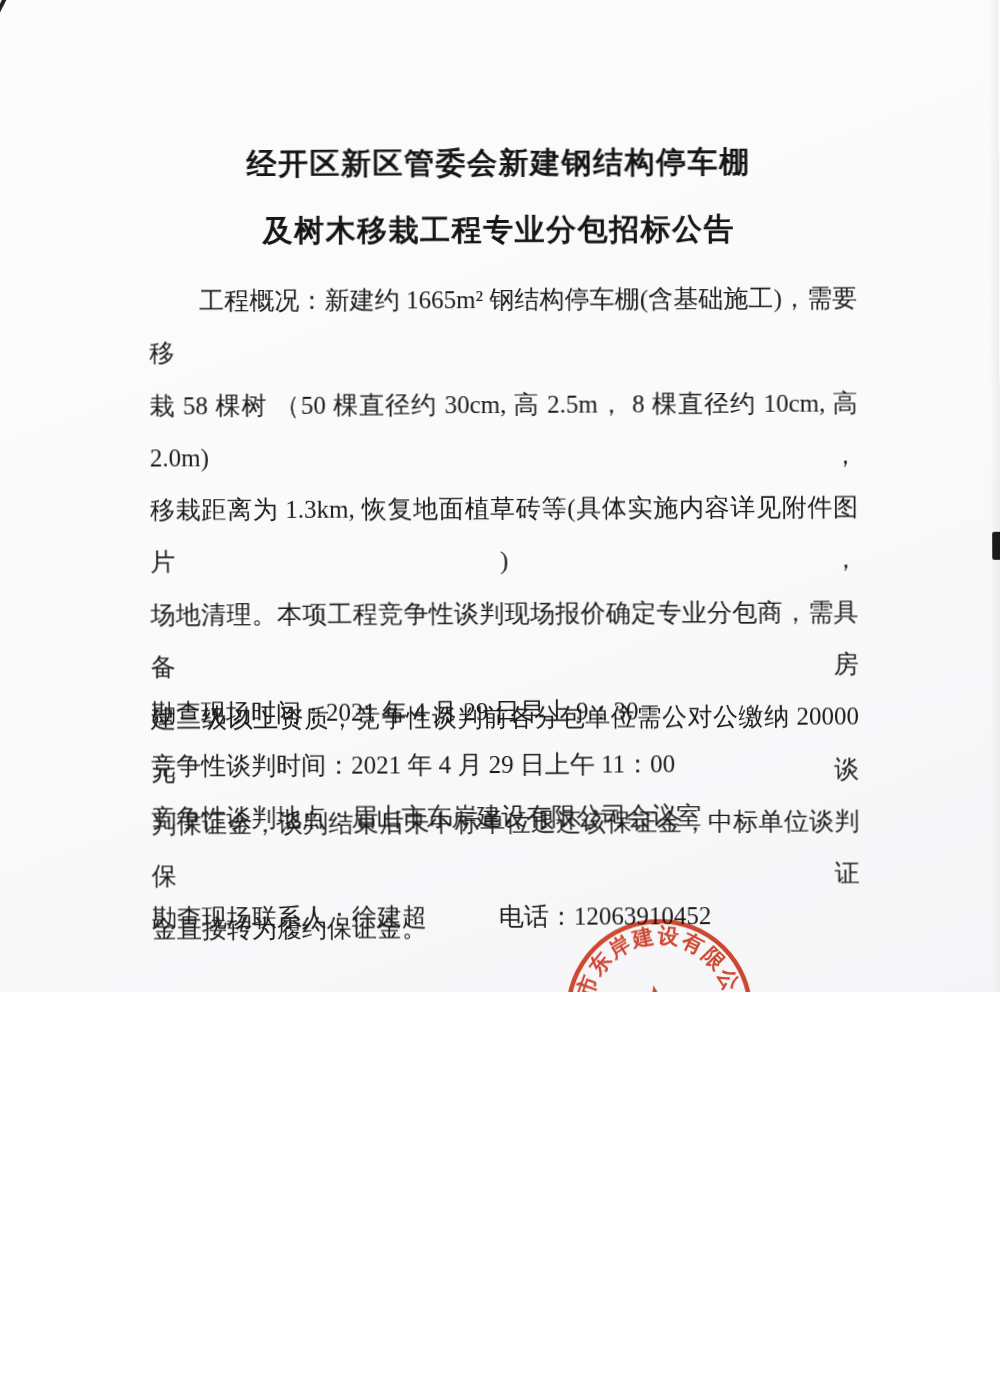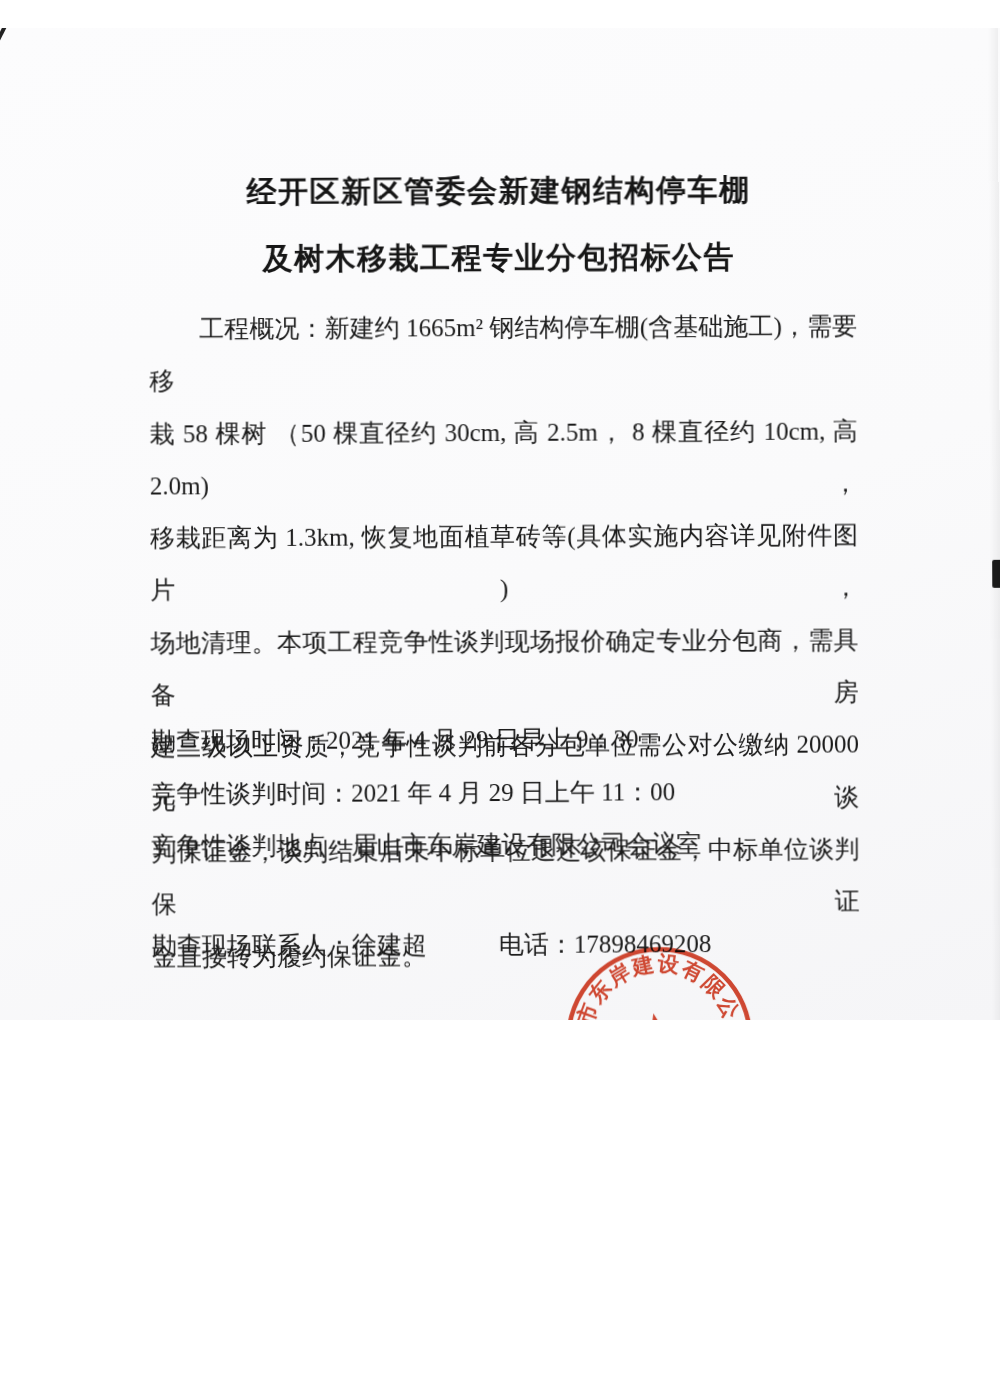--- a/index.html
+++ b/index.html
@@ -6,21 +6,20 @@
   * { margin:0; padding:0; box-sizing:border-box; }
   html,body { width:1000px; height:1392px; }
   body {
     font-family:"Liberation Serif","DejaVu Serif",serif;
     color:var(--ink);
     background:#ffffff;
   }
   .page {
     position:relative; width:1000px; height:992px; overflow:hidden;
     background:linear-gradient(160deg,#fcfcfd 0%,#fafafb 55%,#f5f5f7 100%);
-    margin-top:28px;
   }
   .doc { position:absolute; inset:0; transform:rotate(-0.25deg); }
 
   .title-line {
     position:absolute; left:0; width:1000px; text-align:center;
     font-family:"Liberation Sans","DejaVu Sans",sans-serif;
     font-weight:700; font-size:30px; letter-spacing:1.5px; color:#161616;
   }
   .title-1 { top:143px; }
   .title-2 { top:210px; }
@@ -88,21 +87,21 @@
       <div class="lastline">金直接转为履约保证金。</div>
     </div>
 
     <div class="sched-block">
       <div>勘查现场时间：2021 年 4 月 29 日早上 9：30</div>
       <div>竞争性谈判时间：2021 年 4 月 29 日上午 11：00</div>
       <div>竞争性谈判地点：眉山市东岸建设有限公司会议室</div>
     </div>
 
     <div class="contact-line">
-      <span>勘查现场联系人：徐建超</span><span class="contact-phone">电话：17898469208</span>
+      <span>勘查现场联系人：徐建超</span><span class="contact-phone">电话：12063910452</span>
     </div>
 
     <div class="invite-line">邀请人:眉山市东岸建设有限公司</div>
 
     <div class="seal">
       <svg viewBox="0 0 200 200">
         <g transform="rotate(-12 100 100)">
           <circle cx="100" cy="100" r="92" fill="none" stroke="var(--seal-color)" stroke-width="4.6"></circle>
           <defs>
             <path id="sealArc" d="M 32.4 118.1 A 70 70 0 1 1 167.6 118.1" fill="none"></path>

